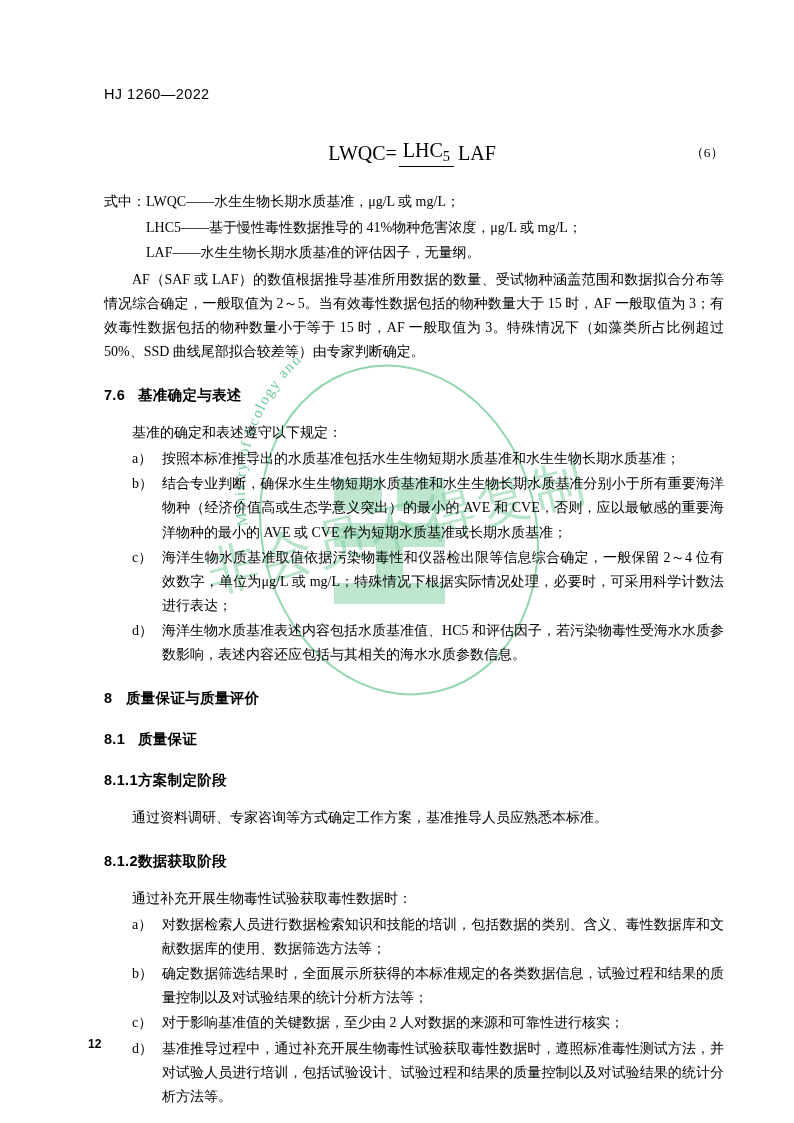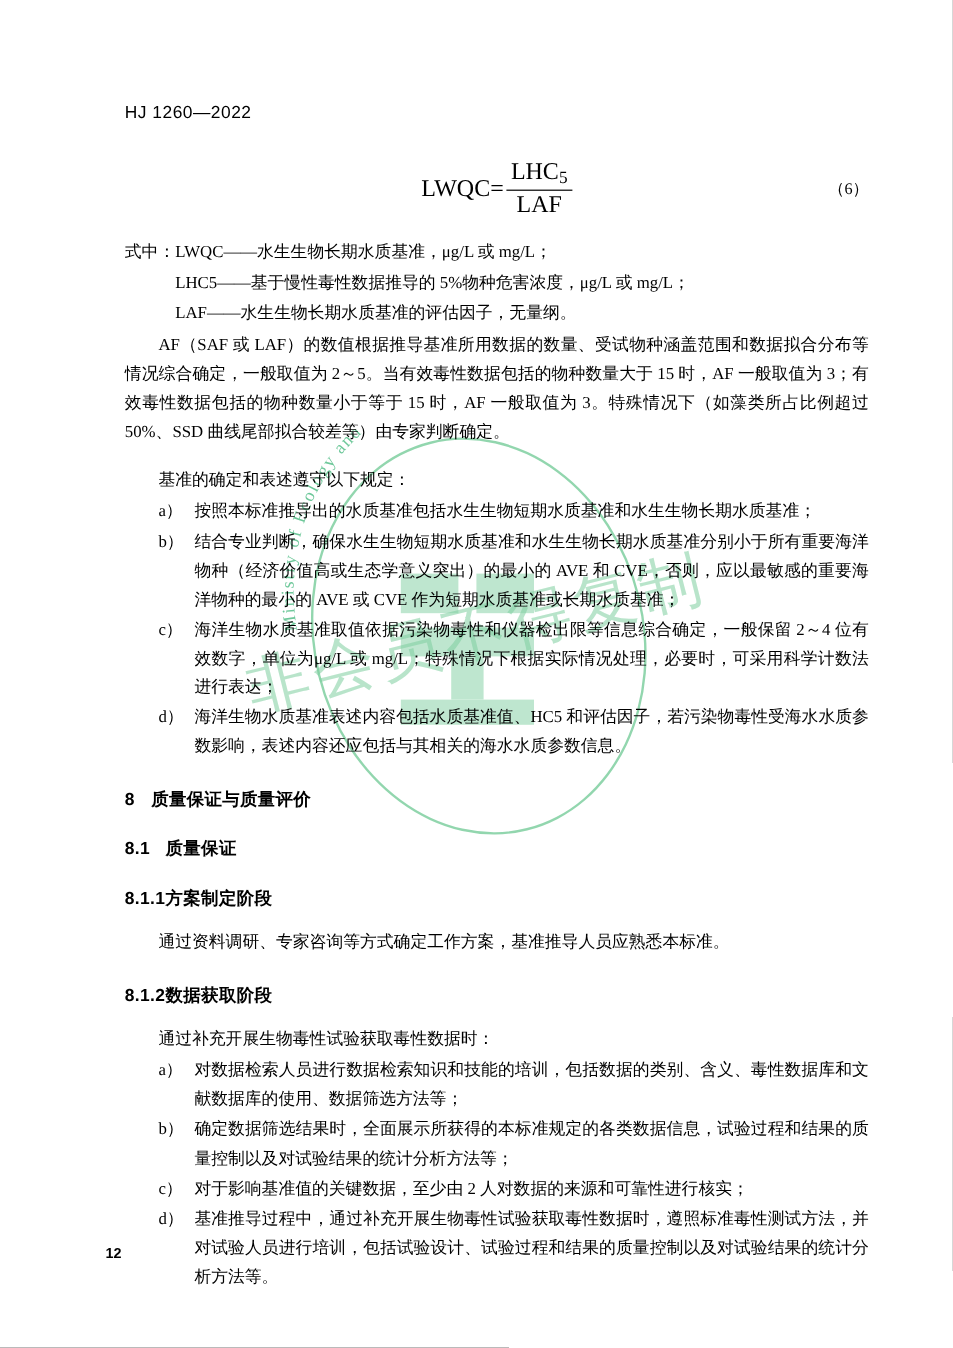--- a/index.html
+++ b/index.html
@@ -41,21 +41,21 @@
   }
   .formula {
     display: inline-flex;
     align-items: center;
     font-size: 20px;
     font-family: "Liberation Serif", serif;
   }
   .formula .lhs { margin-right: 2px; }
   .frac {
     display: inline-flex;
-    flex-direction: column;
+    flex-direction: row;
     align-items: center;
     vertical-align: middle;
     line-height: 1.15;
   }
   .frac .num {
     padding: 0 4px 1px 4px;
     border-bottom: 1px solid #000;
   }
   .frac .den {
     padding: 1px 4px 0 4px;
@@ -221,25 +221,28 @@
         <span class="lhs">LWQC=</span>
         <span class="frac">
           <span class="num"><span>LHC</span><sub>5</sub></span>
           <span class="den">LAF</span>
         </span>
       </div>
       <div class="eqnum">（6）</div>
     </div>
 
     <p class="where"><span>式中：</span><span>LWQC——水生生物长期水质基准，μg/L 或 mg/L；</span></p>
-    <p class="where-line indent1"><span>LHC5——基于慢性毒性数据推导的 5%物种危害浓度，μg/L 或 mg/L；</span></p>
+    <p class="where-line indent1"><span>LHC5——基于慢性毒性数据推导的 41%物种危害浓度，μg/L 或 mg/L；</span></p>
     <p class="where-line indent1"><span>LAF——水生生物长期水质基准的评估因子，无量纲。</span></p>
 
     <p class="indent-body para-block">AF（SAF 或 LAF）的数值根据推导基准所用数据的数量、受试物种涵盖范围和数据拟合分布等情况综合确定，一般取值为 2～5。当有效毒性数据包括的物种数量大于 15 时，AF 一般取值为 3；有效毒性数据包括的物种数量小于等于 15 时，AF 一般取值为 3。特殊情况下（如藻类所占比例超过 50%、SSD 曲线尾部拟合较差等）由专家判断确定。</p>
 
+    <h2 class="sec">
+      <span class="num">7.6</span><span>基准确定与表述</span>
+    </h2>
 
     <p class="body-indent">基准的确定和表述遵守以下规定：</p>
 
     <div class="list">
       <div class="li">
         <span class="mark">a）</span>
         <span class="txt">按照本标准推导出的水质基准包括水生生物短期水质基准和水生生物长期水质基准；</span>
       </div>
       <div class="li">
         <span class="mark">b）</span>

